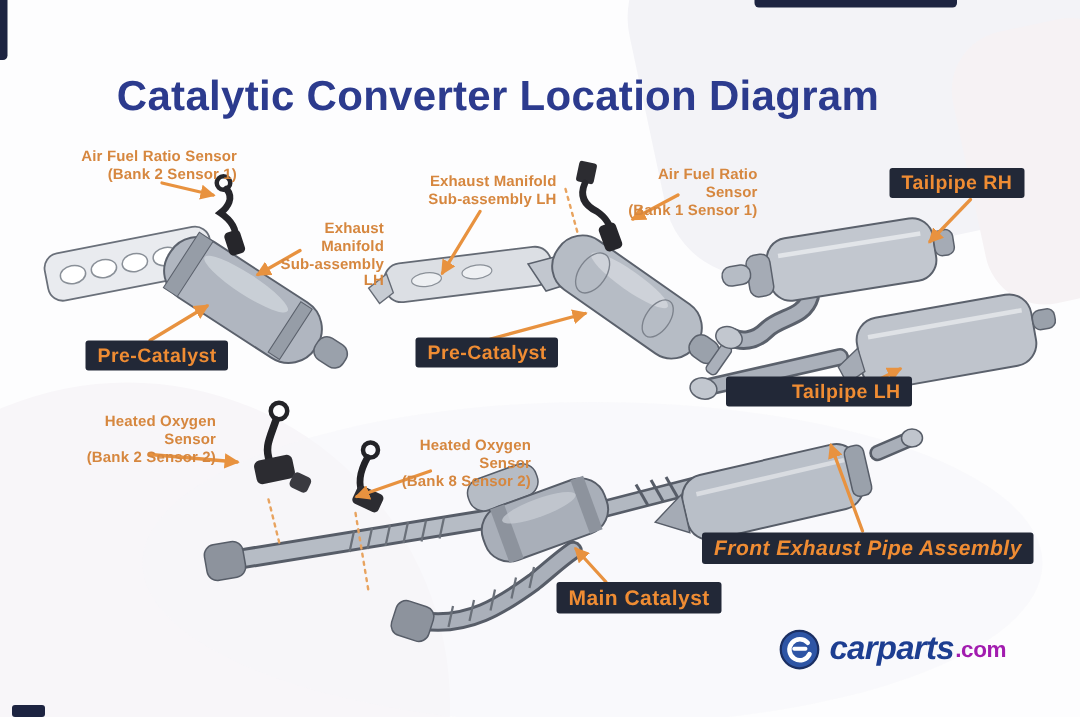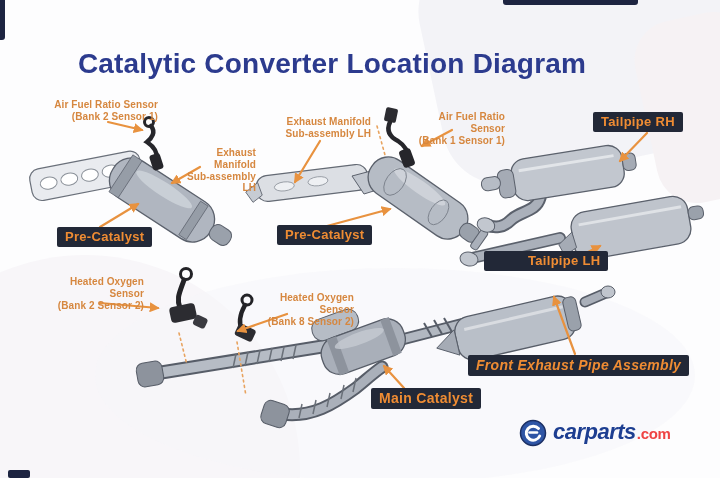--- a/index.html
+++ b/index.html
@@ -34,21 +34,21 @@
   .badge{
     position:absolute;z-index:3;display:inline-block;
     background:#222837;color:#EF8C33;
     font-size:13px;font-weight:bold;letter-spacing:.3px;
     padding:2px 8px 3px 8px;border-radius:2px;white-space:nowrap;
   }
   .badge.big{font-size:14px;}
 
   .logo{position:absolute;left:519px;top:419px;z-index:3;display:flex;align-items:flex-start;}
   .logo .brand{font-size:22px;font-weight:bold;font-style:italic;color:#1D3E91;margin-left:6px;letter-spacing:-.5px;}
-  .logo .tld{font-size:15px;font-weight:bold;color:#ef4444;margin-left:1px;padding-top:6px;letter-spacing:-.3px;}
+  .logo .tld{font-size:15px;font-weight:bold;color:#a21caf;margin-left:1px;padding-top:6px;letter-spacing:-.3px;}
 </style>
 </head>
 <body>
 
 <div class="canvas">
 
   <div class="wm wm-circle-bl"></div>
   <div class="wm wm-ellipse-bottom"></div>
   <div class="wm wm-band-tr"></div>
   <div class="wm wm-band-tr2"></div>

